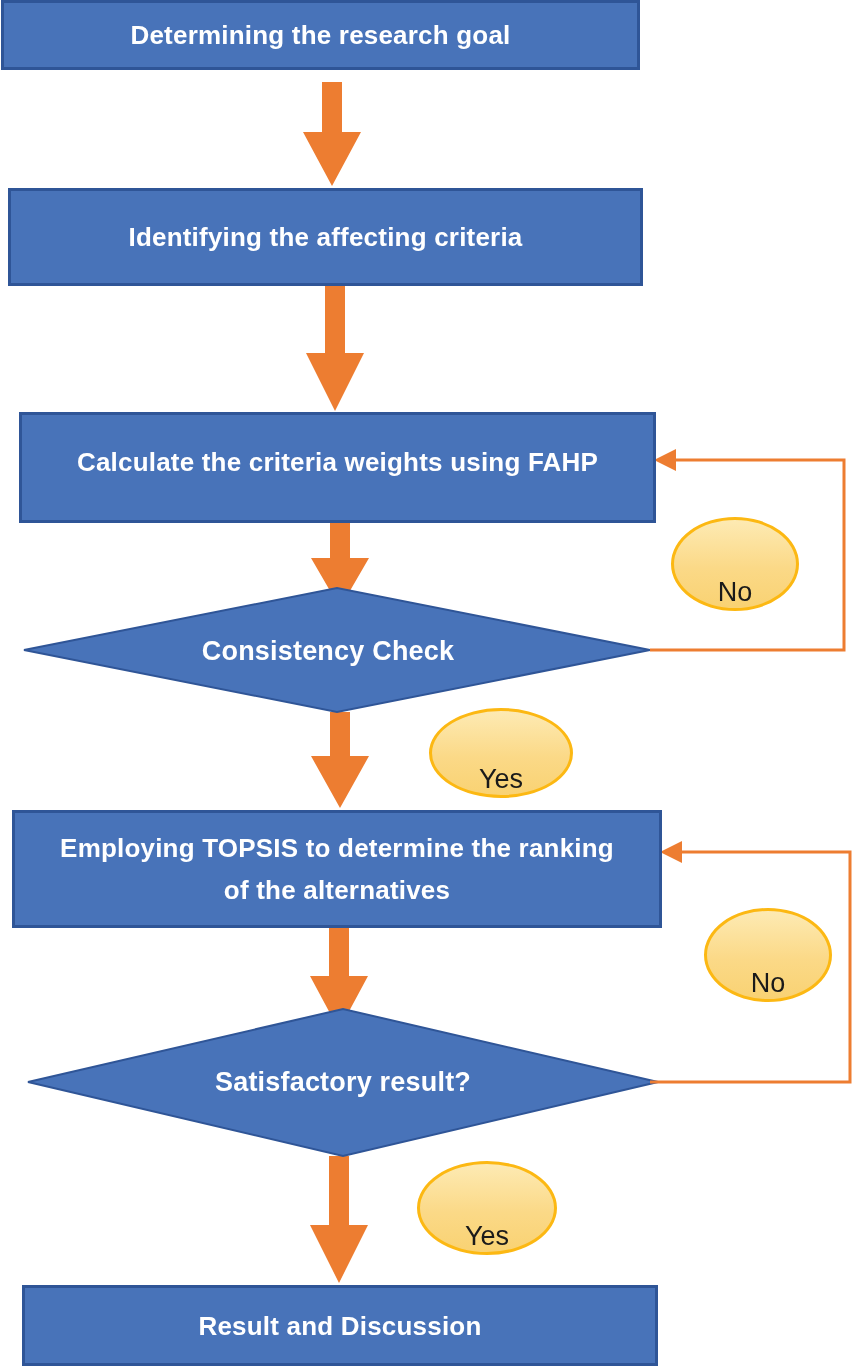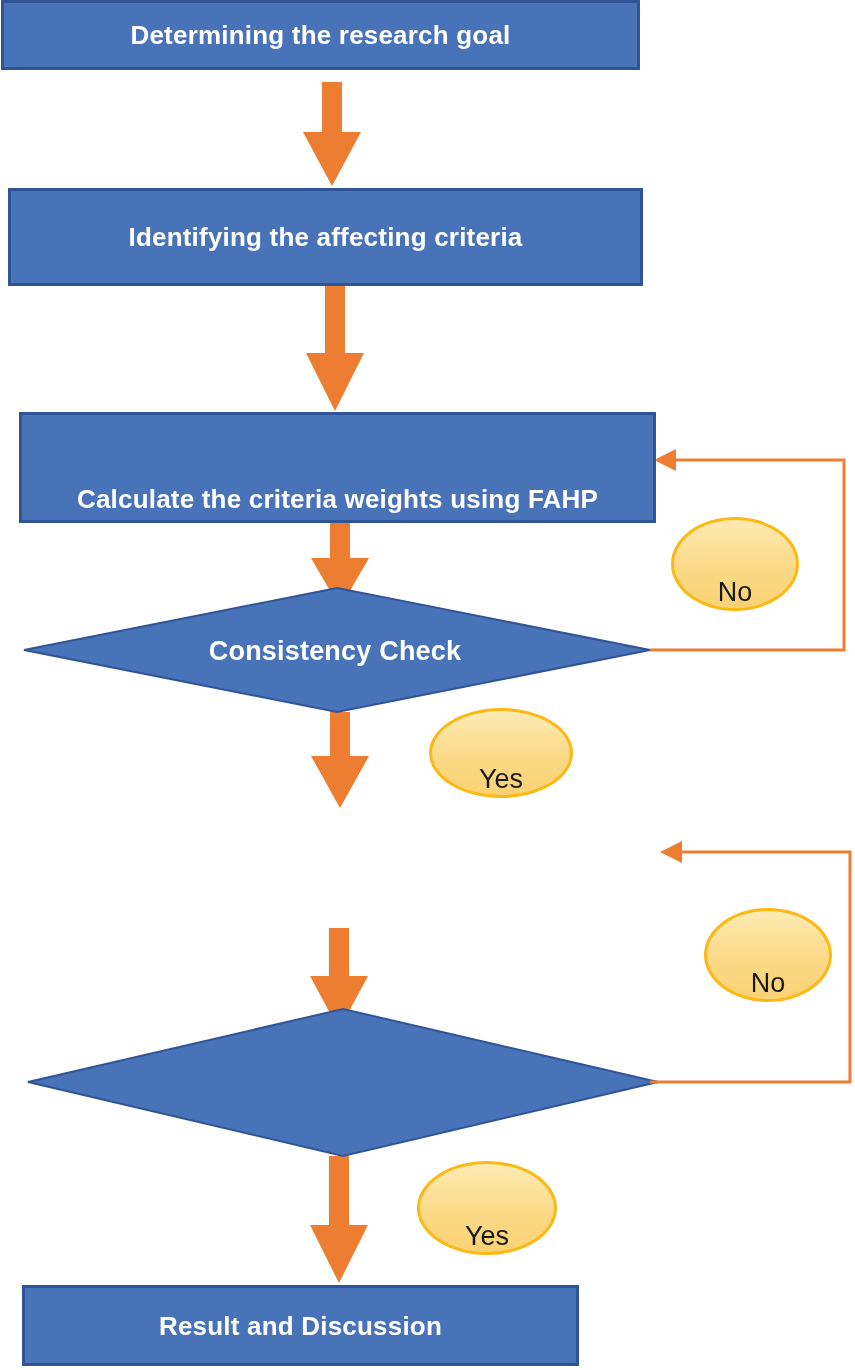--- a/index.html
+++ b/index.html
@@ -86,31 +86,36 @@
   </svg>
 
   <div class="process-box" style="left:1px; top:0; width:639px; height:70px;">
     <span>Determining the research goal</span>
   </div>
 
   <div class="process-box" style="left:8px; top:188px; width:635px; height:98px;">
     <span>Identifying the affecting criteria</span>
   </div>
 
-  <div class="process-box" style="left:19px; top:412px; width:637px; height:111px; justify-content:flex-end; padding-top:26px;">
+  <div class="process-box" style="left:19px; top:412px; width:637px; height:111px; justify-content:flex-start; padding-top:26px;">
     <span>Calculate the criteria weights using FAHP</span>
   </div>
 
+  <div class="process-box" style="left:12px; top:810px; width:650px; height:118px;">
+    <span>Employing TOPSIS to determine the ranking</span>
+    <span>of the alternatives</span>
+  </div>
 
-  <div class="process-box" style="left:22px; top:1285px; width:557px; height:81px;">
+  <div class="process-box" style="left:22px; top:1285px; width:636px; height:81px;">
     <span>Result and Discussion</span>
   </div>
 
-  <div class="diamond-label" style="left:335px; top:651px;">Consistency Check</div>
+  <div class="diamond-label" style="left:328px; top:651px;">Consistency Check</div>
 
+  <div class="diamond-label" style="left:343px; top:1082px;">Satisfactory result?</div>
 
   <div class="flow-ellipse" style="left:671px; top:517px; width:128px; height:94px;">
     <span>No</span>
   </div>
 
   <div class="flow-ellipse" style="left:429px; top:708px; width:144px; height:90px;">
     <span>Yes</span>
   </div>
 
   <div class="flow-ellipse" style="left:704px; top:908px; width:128px; height:94px;">

